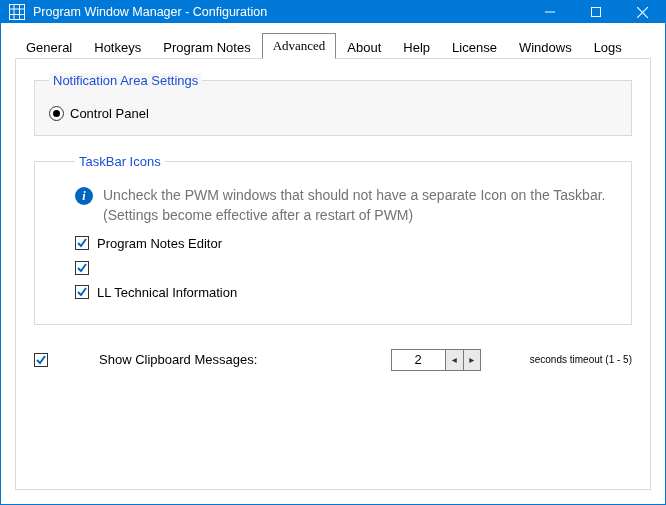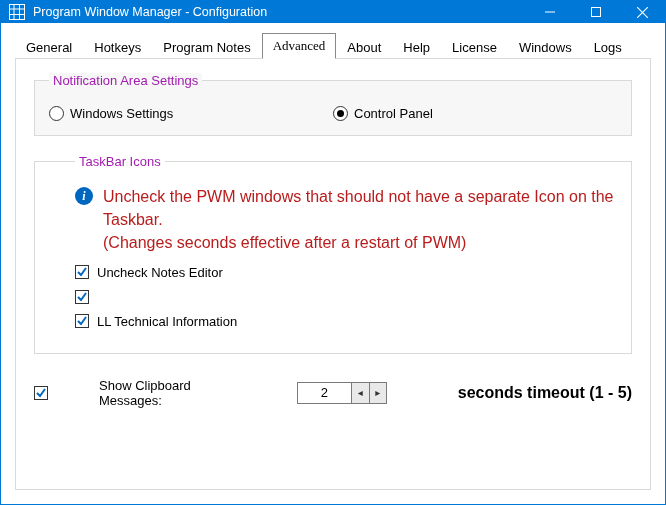--- a/index.html
+++ b/index.html
@@ -45,39 +45,39 @@
     border: 1px solid #d9d9d9; border-top: 1px solid #d9d9d9;
     margin-top: -1px; padding: 14px 18px 18px 18px;
     height: 432px;
   }
   fieldset.groupbox {
     border: 1px solid #d9d9d9; margin: 0 0 18px 0; padding: 10px 14px 14px 14px;
     background: #f7f7f7;
   }
   fieldset.groupbox.plainbg { background: #fff; padding-left: 40px; }
   fieldset.groupbox legend {
-    font-size: 13px; color: #a21caf; padding: 0 4px; background: inherit;
+    font-size: 13px; color: #1d4ed8; padding: 0 4px; background: inherit;
   }
   .radio-row { display: flex; gap: 0px; margin-top: 8px; }
   .radio-col { flex: 1; display: flex; align-items: center; gap: 6px; }
   .radio {
     width: 15px; height: 15px; border-radius: 50%; border: 1.5px solid #333;
     display: inline-flex; align-items: center; justify-content: center; background: #fff;
   }
   .radio.checked::after {
     content: ""; width: 7px; height: 7px; border-radius: 50%; background: #000;
   }
   .info-row { display: flex; gap: 10px; margin: 6px 0 10px 0; align-items: flex-start; }
   .info-icon {
     width: 18px; height: 18px; border-radius: 50%; background: #0067c0;
     color: #fff; font-weight: bold; font-style: italic; font-family: Georgia, serif;
     display: flex; align-items: center; justify-content: center; font-size: 12px;
     flex-shrink: 0; margin-top: 2px;
   }
-  .info-text { font-size: 16px; color: #b91c1c; line-height: 1.45; }
+  .info-text { font-size: 14px; color: #737373; line-height: 1.45; }
   .chk-row { display: flex; align-items: center; gap: 8px; margin: 10px 0; }
   .checkbox {
     width: 14px; height: 14px; border: 1px solid #333; background: #fff;
     display: inline-flex; align-items: center; justify-content: center;
   }
   .checkbox.checked svg { width: 10px; height: 10px; }
   .checkbox.checked svg path { stroke: #0067c0; stroke-width: 2; fill: none; }
   .lbl { font-size: 13px; color: #000; }
   .clipboard-row {
     display: flex; align-items: center; margin-top: 24px; gap: 43px;
@@ -88,21 +88,21 @@
   .spinner .val {
     width: 54px; text-align: center; font-size: 13px; border-right: 1px solid #7a7a7a;
     height: 100%; display: flex; align-items: center; justify-content: center;
   }
   .spinner .arrows { display: flex; height: 100%; }
   .spinner .arr {
     width: 17px; height: 100%; background: #e9e9e9; display: flex;
     align-items: center; justify-content: center; font-size: 10px; color: #333;
   }
   .spinner .arr + .arr { border-left: 1px solid #7a7a7a; }
-  .suffix { font-size: 16px; margin-left: 28px; font-weight: bold; }
+  .suffix { font-size: 10px; margin-left: 6px; }
 </style>
 </head>
 <body>
 
 <div class="window">
   <div class="titlebar">
     <span class="app-icon">
       <svg viewBox="0 0 16 16">
         <rect x="0.5" y="0.5" width="15" height="15" fill="#0078d7" stroke="#fff" stroke-width="1"></rect>
         <line x1="0.5" y1="5" x2="15.5" y2="5" stroke="#fff" stroke-width="1"></line>
@@ -143,47 +143,43 @@
       <div class="tab inactive">License</div>
       <div class="tab inactive">Windows</div>
       <div class="tab inactive">Logs</div>
     </div>
 
     <div class="tab-panel">
 
       <fieldset class="groupbox">
         <legend>Notification Area Settings</legend>
         <div class="radio-row">
-          <div class="radio-col" style="flex:0 0 50%;">
-            <span class="radio"></span>
-            <span class="lbl">Windows Settings</span>
-          </div>
           <div class="radio-col">
             <span class="radio checked"></span>
             <span class="lbl">Control Panel</span>
           </div>
         </div>
       </fieldset>
 
       <fieldset class="groupbox plainbg">
         <legend>TaskBar Icons</legend>
         <div class="info-row">
           <span class="info-icon">i</span>
           <div class="info-text">
             <span>Uncheck the PWM windows that should not have a separate Icon on the Taskbar.</span><br>
-            <span>(Changes seconds effective after a restart of PWM)</span>
+            <span>(Settings become effective after a restart of PWM)</span>
           </div>
         </div>
         <div class="chk-row">
           <span class="checkbox checked">
             <svg viewBox="0 0 10 10">
                 <path d="M1 5 L4 8 L9 1"></path>
               </svg>
           </span>
-          <span class="lbl">Uncheck Notes Editor</span>
+          <span class="lbl">Program Notes Editor</span>
         </div>
         <div class="chk-row">
           <span class="checkbox checked">
             <svg viewBox="0 0 10 10">
                 <path d="M1 5 L4 8 L9 1"></path>
               </svg>
           </span>
         </div>
         <div class="chk-row">
           <span class="checkbox checked">

